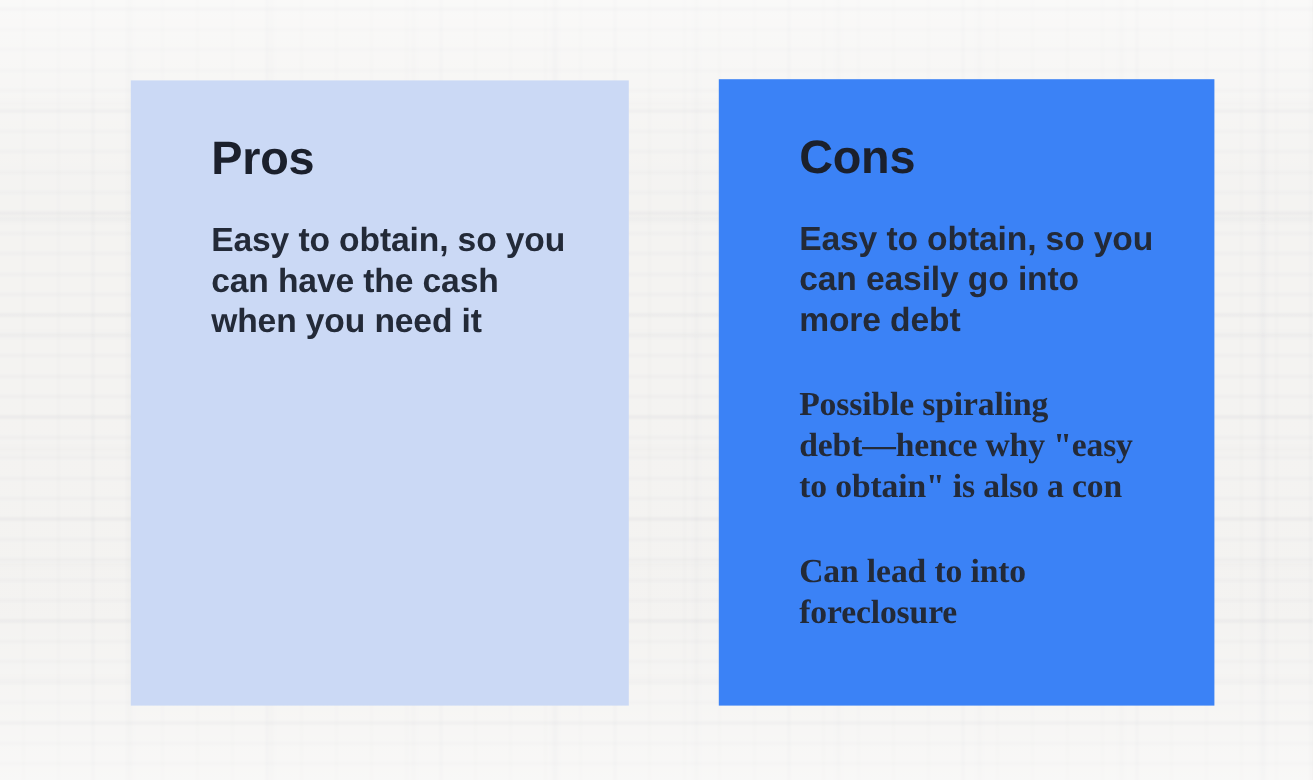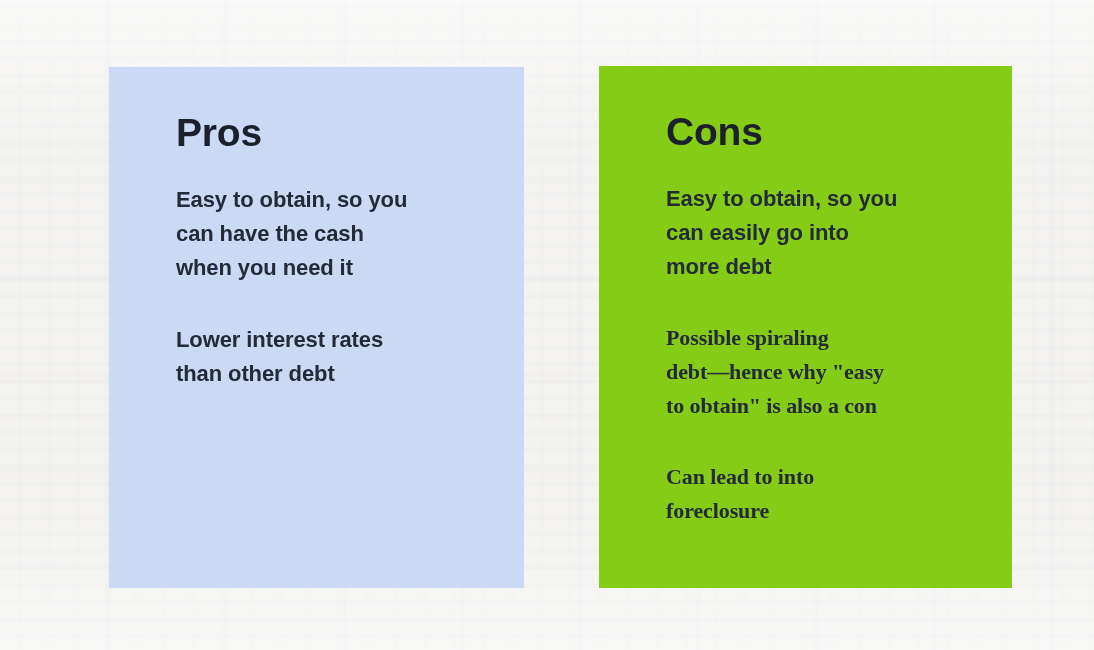--- a/index.html
+++ b/index.html
@@ -98,40 +98,40 @@
     height: 521px;
     background-color: #cbd9f5;
     margin-left: 24px;
   }
 
   #panel-cons {
     left: 599px;
     top: 66px;
     width: 413px;
     height: 522px;
-    background-color: #84cc16;
+    background-color: #3b82f6;
   }
 
   .panel-heading {
     margin: 0;
     font-size: 39px;
     font-weight: 700;
     line-height: 44px;
     letter-spacing: -0.2px;
     color: #1b202c;
   }
 
   .panel-items {
     margin: 0;
     padding: 0;
     list-style: none;
   }
 
   .panel-item {
-    font-size: 22px;
+    font-size: 28px;
     font-weight: 600;
     line-height: 34px;
     letter-spacing: -0.1px;
     color: #232a38;
     white-space: pre-line;
   }
 
   
   #panel-pros .panel-items { margin-top: 28px; }
   #panel-pros .panel-item + .panel-item { margin-top: 38px; }
@@ -147,22 +147,20 @@
   <div id="background-grid"></div>
   <div id="background-grid-coarse"></div>
   <div id="background-vignette"></div>
 
   <section class="panel" id="panel-pros">
     <h2 class="panel-heading">Pros</h2>
     <ul class="panel-items">
       <li class="panel-item">Easy to obtain, so you
 can have the cash
 when you need it</li>
-      <li class="panel-item">Lower interest rates
-than other debt</li>
     </ul>
   </section>
 
   <section class="panel" id="panel-cons">
     <h2 class="panel-heading">Cons</h2>
     <ul class="panel-items">
       <li class="panel-item">Easy to obtain, so you
 can easily go into
 more debt</li>
       <li class="panel-item">Possible spiraling

